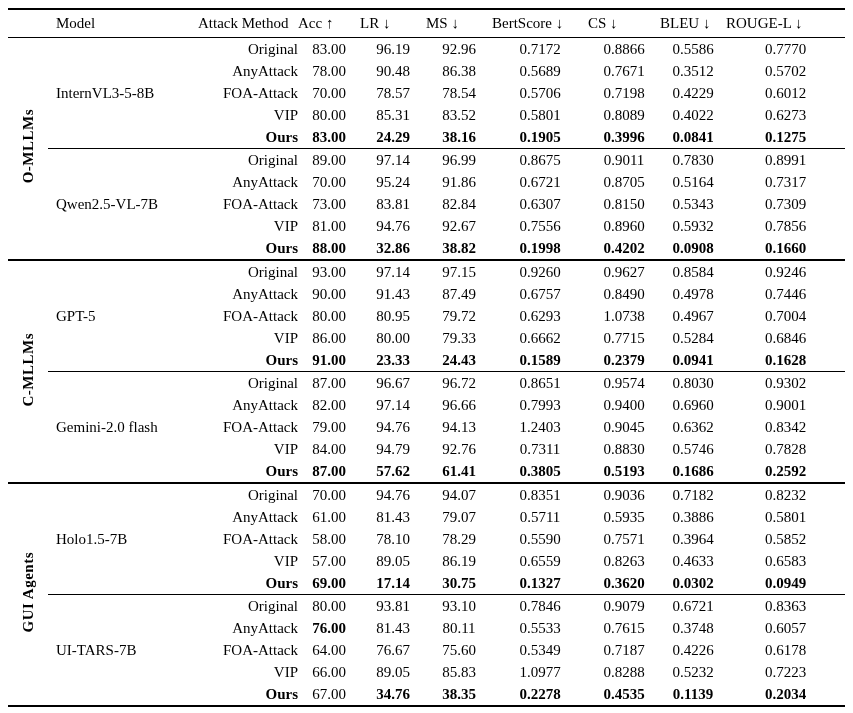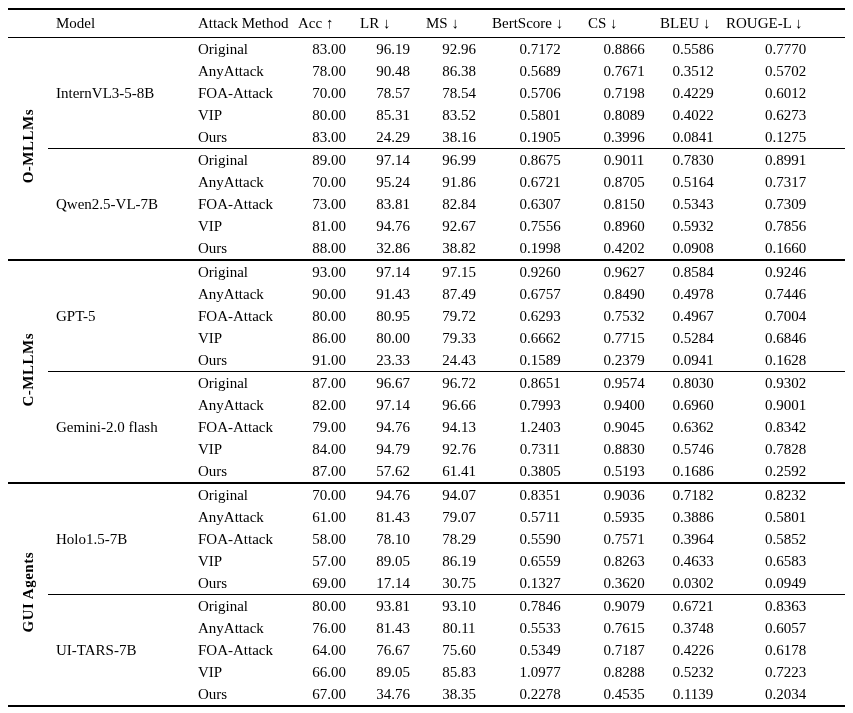--- a/index.html
+++ b/index.html
@@ -35,31 +35,31 @@
     white-space: nowrap;
   }
   thead th.left { text-align: left; padding-left: 8px; }
   tbody td {
     height: 22px;
     padding: 0;
     text-align: center;
     vertical-align: middle;
     white-space: nowrap;
   }
-  td.attack { text-align: left; padding-left: 8px; }
+  td.attack { text-align: right; padding-left: 8px; }
   td.model-cell { text-align: left; padding-left: 8px; }
   td.group-cell { text-align: center; vertical-align: middle; }
   .vlabel {
     display: inline-block;
     writing-mode: vertical-rl;
     transform: rotate(180deg);
     font-weight: bold;
     letter-spacing: 0.5px;
   }
-  .bold { font-weight: normal; }
+  .bold { font-weight: bold; }
   tr.model-sep > td { border-top: 1px solid #000; }
   tr.group-sep > td { border-top: 2px solid #000; }
 </style>
 </head>
 <body>
 
 <div class="table-wrap">
   <table class="results">
     <colgroup>
       <col style="width:40px">
@@ -212,21 +212,21 @@
           <td class="val">0.8490</td>
           <td class="val">0.4978</td>
           <td class="val">0.7446</td>
         </tr>
         <tr>
           <td class="attack">FOA-Attack</td>
           <td class="val">80.00</td>
           <td class="val">80.95</td>
           <td class="val">79.72</td>
           <td class="val">0.6293</td>
-          <td class="val">0.7532</td>
+          <td class="val">1.0738</td>
           <td class="val">0.4967</td>
           <td class="val">0.7004</td>
         </tr>
         <tr>
           <td class="attack">VIP</td>
           <td class="val">86.00</td>
           <td class="val">80.00</td>
           <td class="val">79.33</td>
           <td class="val">0.6662</td>
           <td class="val">0.7715</td>

